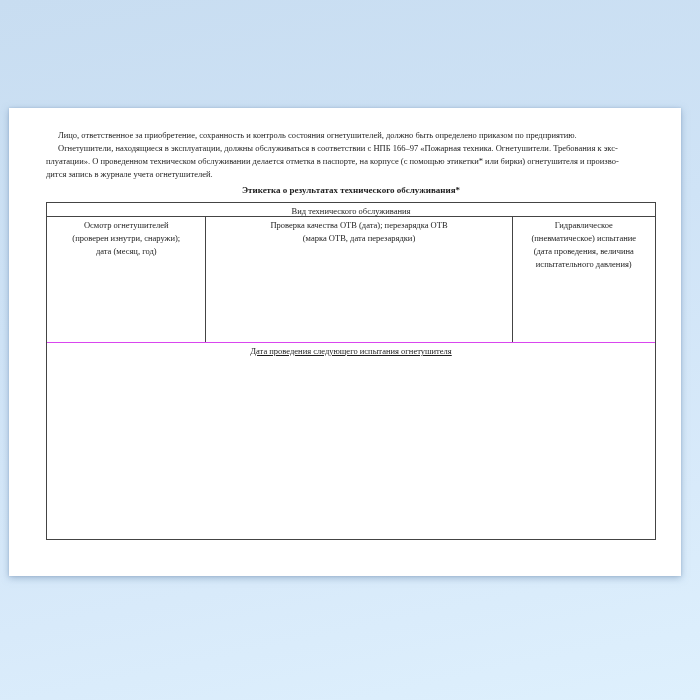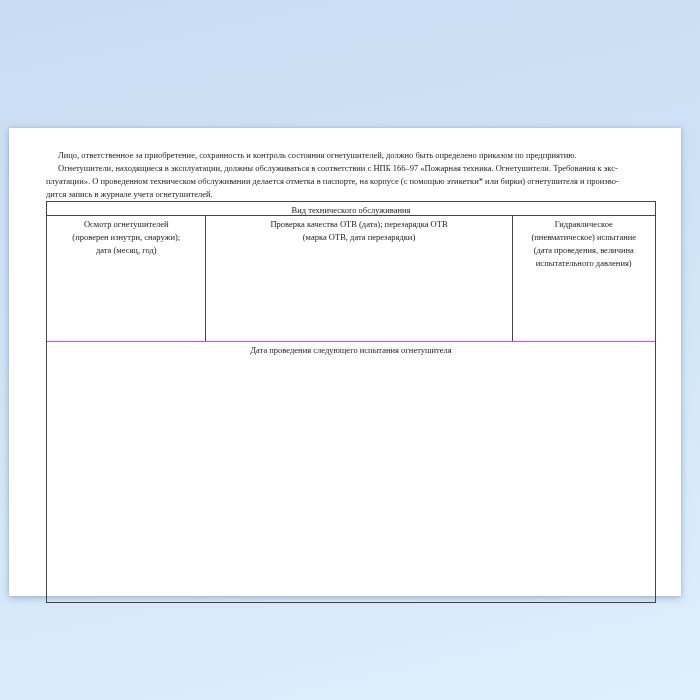--- a/index.html
+++ b/index.html
@@ -5,21 +5,21 @@
   html, body { margin: 0; padding: 0; }
   body {
     width: 700px; height: 700px;
     position: relative;
     overflow: hidden;
     background: linear-gradient(168deg, #c8ddf1 0%, #cfe3f6 40%, #d8eafa 75%, #def0fd 100%);
     font-family: "Liberation Serif", "DejaVu Serif", serif;
   }
   .page {
     position: absolute;
-    left: 9px; top: 128px;
+    left: 9px; top: 108px;
     width: 672px; height: 468px;
     box-sizing: border-box;
     background: #ffffff;
     box-shadow: 0 2px 7px rgba(110,140,175,0.55), 0 0 2px rgba(110,140,175,0.35);
     padding: 21px 25px 0 37px;
     color: #1c1c1c;
     font-size: 8.5px;
     line-height: 13px;
   }
   .para {
@@ -31,21 +31,21 @@
   .table-title {
     margin: 3px 0 5px 0;
     font-size: 9px;
     font-weight: bold;
     text-align: center;
     line-height: 13px;
   }
   .tbl {
     border: 1px solid #444444;
     width: 610px;
-    height: 402px;
+    height: 338px;
     box-sizing: border-box;
     display: flex;
     flex-direction: column;
     text-align: center;
   }
   .tbl .cell {
     box-sizing: border-box;
     white-space: pre-line;
     padding: 2px 4px 0 4px;
     overflow: hidden;
@@ -64,34 +64,35 @@
     display: flex;
   }
   .row-footer {
     flex: 1 1 auto;
     display: flex;
   }
   .col-inspection { flex: 0 0 26.23%; border-right: 1px solid #444444; }
   .col-otv        { flex: 1 1 auto;   border-right: 1px solid #444444; }
   .col-hydraulic  { flex: 0 0 23.44%; }
   .col-org        { flex: 0 0 53.44%; border-right: 1px solid #444444; }
-  .col-nextdate   { flex: 1 1 auto; }
+  .col-nextdate   { flex: 1 1 auto; text-decoration: underline; }
 </style>
 </head>
 <body>
 
 <div class="page">
 
   <p class="para">Лицо, ответственное за приобретение, сохранность и контроль состояния огнетушителей, должно быть определено приказом по предприятию.</p>
 
   <p class="para">Огнетушители, находящиеся в эксплуатации, должны обслуживаться в соответствии с НПБ 166–97 «Пожарная техника. Огнетушители. Требования к экс-
 плуатации». О проведенном техническом обслуживании делается отметка в паспорте, на корпусе (с помощью этикетки* или бирки) огнетушителя и произво-
 дится запись в журнале учета огнетушителей.</p>
 
 
+  <h3 class="table-title">Этикетка о результатах технического обслуживания*</h3>
 
   <div class="tbl">
 
     <div class="row-span cell">Вид технического обслуживания</div>
 
     <div class="row-service">
       <div class="cell col-inspection">Осмотр огнетушителей
 (проверен изнутри, снаружи);
 дата (месяц, год)</div>
       <div class="cell col-otv">Проверка качества ОТВ (дата); перезарядка ОТВ

